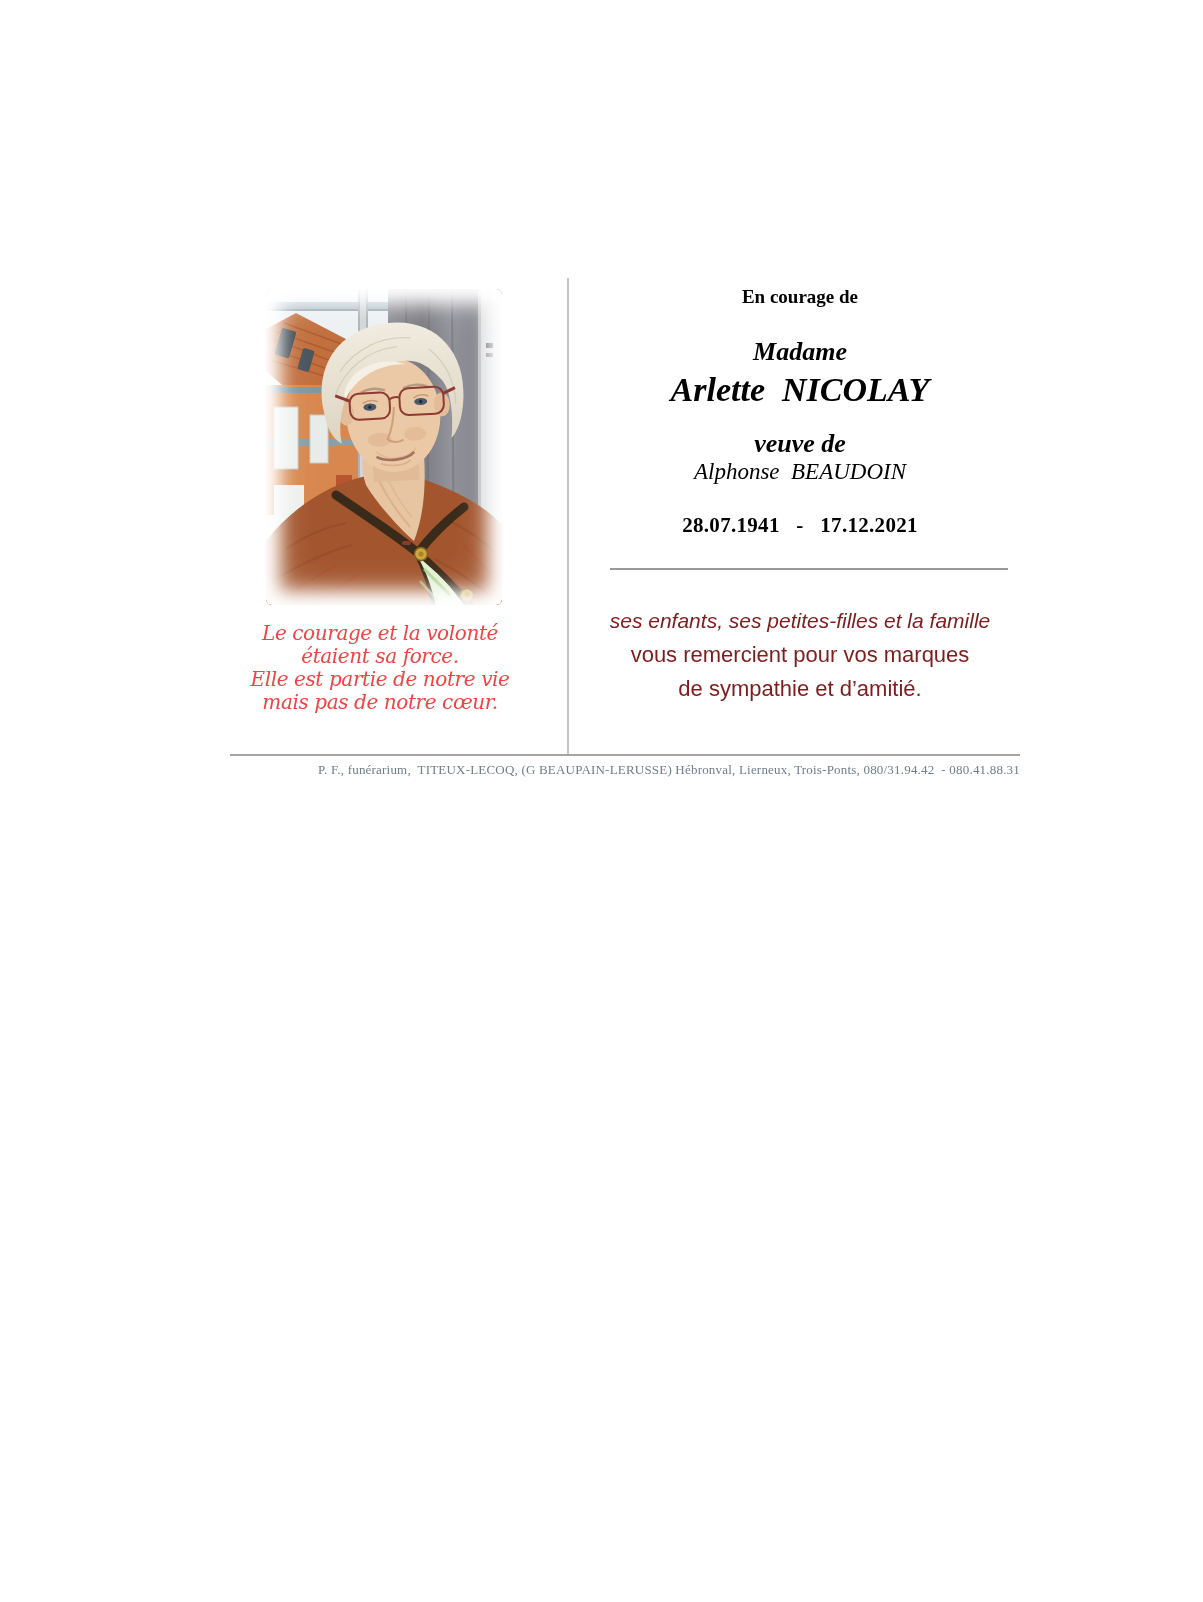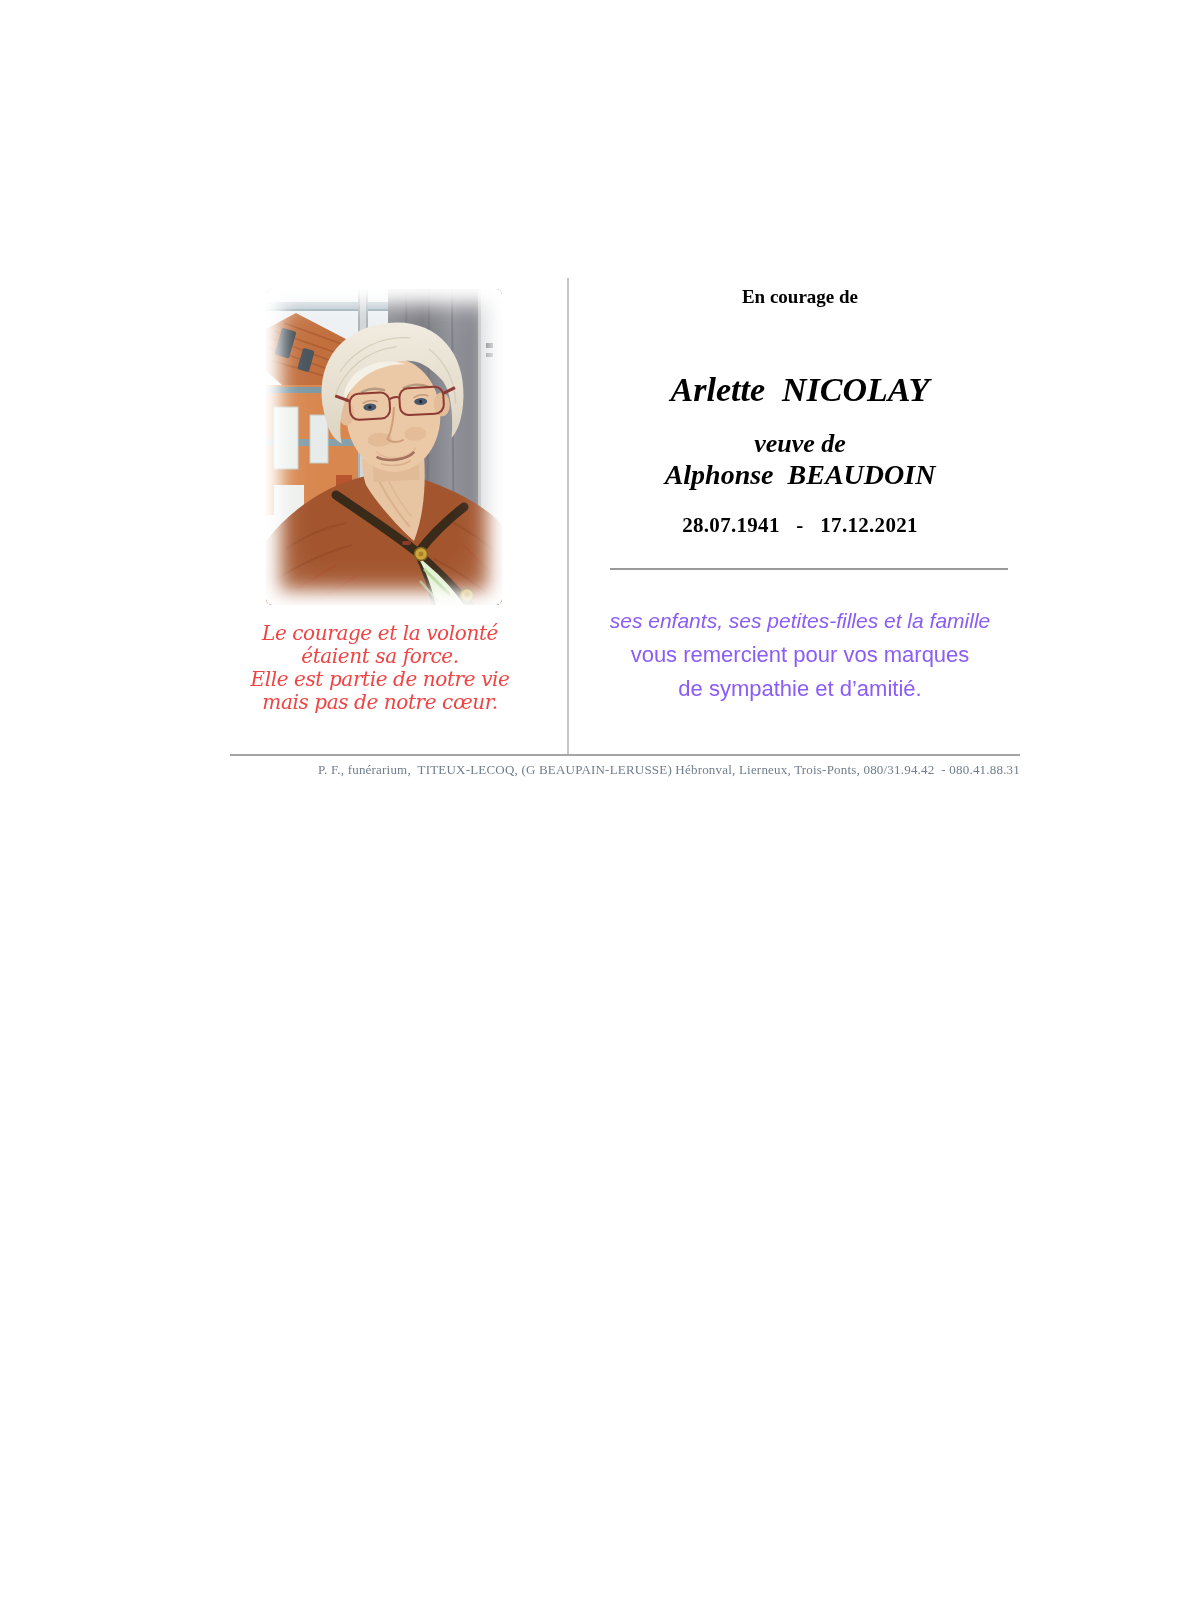--- a/index.html
+++ b/index.html
@@ -40,24 +40,24 @@
   #v-divider{left:567px;top:278px;width:2px;height:478px;background:#c6c6c6;}
   #mid-rule{left:610px;top:568px;width:398px;height:2px;background:#9a9a9a;}
   #bottom-rule{left:230px;top:754px;width:790px;height:2px;background:#a5a5a5;}
 
   
   .rcol{left:588px;width:424px;text-align:center;}
   #dedication{top:286px;font-size:19px;font-weight:bold;}
   #title-madame{top:337px;font-size:26px;font-weight:bold;font-style:italic;}
   #deceased-name{top:371px;font-size:34px;font-weight:bold;font-style:italic;}
   #relation{top:429px;font-size:26px;font-weight:bold;font-style:italic;}
-  #spouse-name{top:459px;font-size:28px;font-weight:bold;font-style:italic;}
+  #spouse-name{top:459px;font-size:23px;font-weight:normal;font-style:italic;}
   #dates{top:513px;font-size:21px;font-weight:bold;letter-spacing:.3px;}
 
-  .thanks{font-family:"Liberation Sans", sans-serif;color:#8b5cf6;}
+  .thanks{font-family:"Liberation Sans", sans-serif;color:#7f1d1d;}
   #thanks-1{top:609px;font-size:21px;font-style:italic;}
   #thanks-2{top:642px;font-size:22px;}
   #thanks-3{top:676px;font-size:22px;}
 
   
   #footer{
     left:230px;top:762px;width:790px;
     text-align:right;
     font-size:13px;
     color:#6f7d8c;
@@ -226,20 +226,21 @@
     <div>étaient sa force.</div>
     <div>Elle est partie de notre vie</div>
     <div>mais pas de notre cœur.</div>
   </div>
 
   <div id="v-divider" class="abs"></div>
   <div id="mid-rule" class="abs"></div>
   <div id="bottom-rule" class="abs"></div>
 
   <div id="dedication" class="abs rcol">En courage de</div>
+  <div id="title-madame" class="abs rcol">Madame</div>
   <div id="deceased-name" class="abs rcol keep-spaces">Arlette  NICOLAY</div>
   <div id="relation" class="abs rcol">veuve de</div>
   <div id="spouse-name" class="abs rcol keep-spaces">Alphonse  BEAUDOIN</div>
   <div id="dates" class="abs rcol keep-spaces">28.07.1941   -   17.12.2021</div>
 
   <div id="thanks-1" class="abs rcol thanks">ses enfants, ses petites-filles et la famille</div>
   <div id="thanks-2" class="abs rcol thanks">vous remercient pour vos marques</div>
   <div id="thanks-3" class="abs rcol thanks">de sympathie et d’amitié.</div>
 
   <div id="footer" class="abs keep-spaces">P. F., funérarium,  TITEUX-LECOQ, (G BEAUPAIN-LERUSSE) Hébronval, Lierneux, Trois-Ponts, 080/31.94.42  - 080.41.88.31</div>

